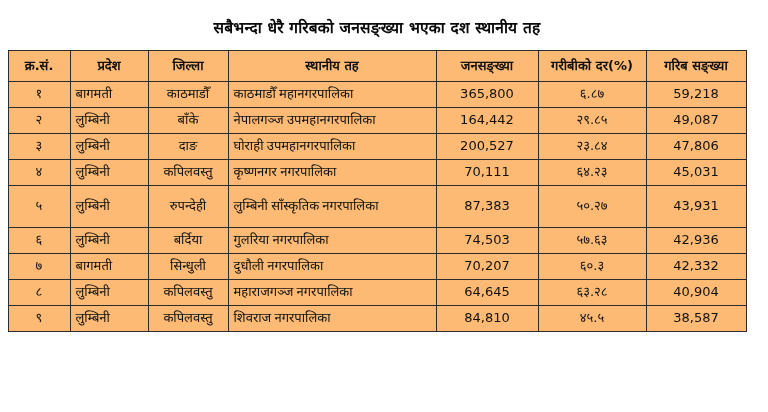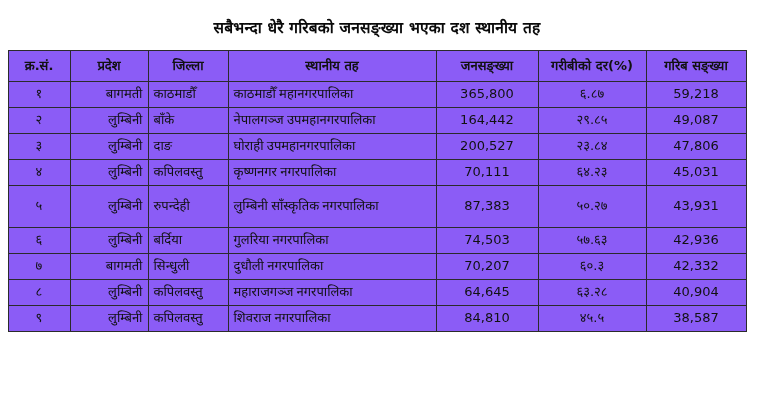--- a/index.html
+++ b/index.html
@@ -28,21 +28,21 @@
     font-weight: bold;
     text-align: center;
     letter-spacing: 0.2px;
     margin: 6px 0 12px 0;
     color: #0a0a0a;
   }
   table.data-table {
     border-collapse: collapse;
     width: 730px;
     table-layout: fixed;
-    background: #8b5cf6;
+    background: #fdba74;
   }
   table.data-table th,
   table.data-table td {
     border: 1px solid #2b2b2b;
     padding: 3px 5px;
     font-size: 13px;
     line-height: 1.22;
     vertical-align: middle;
   }
   table.data-table thead th {
@@ -54,22 +54,22 @@
   
   col.c0 { width: 62px; }
   col.c1 { width: 78px; }
   col.c2 { width: 80px; }
   col.c3 { width: 208px; }
   col.c4 { width: 102px; }
   col.c5 { width: 108px; }
   col.c6 { width: 100px; }
 
   td.sn      { text-align: center; }
-  td.prov    { text-align: right; }
-  td.dist    { text-align: left; }
+  td.prov    { text-align: left; }
+  td.dist    { text-align: center; }
   td.local   { text-align: left; padding-left: 7px; font-family: Liberation Serif, serif; }
   td.pop     { text-align: center; }
   td.rate    { text-align: center; }
   td.poor    { text-align: center; margin-left: 12px; }
 
   tbody tr { height: 26px; }
   tbody tr.tall { height: 42px; }
 </style>
 </head>
 <body>

